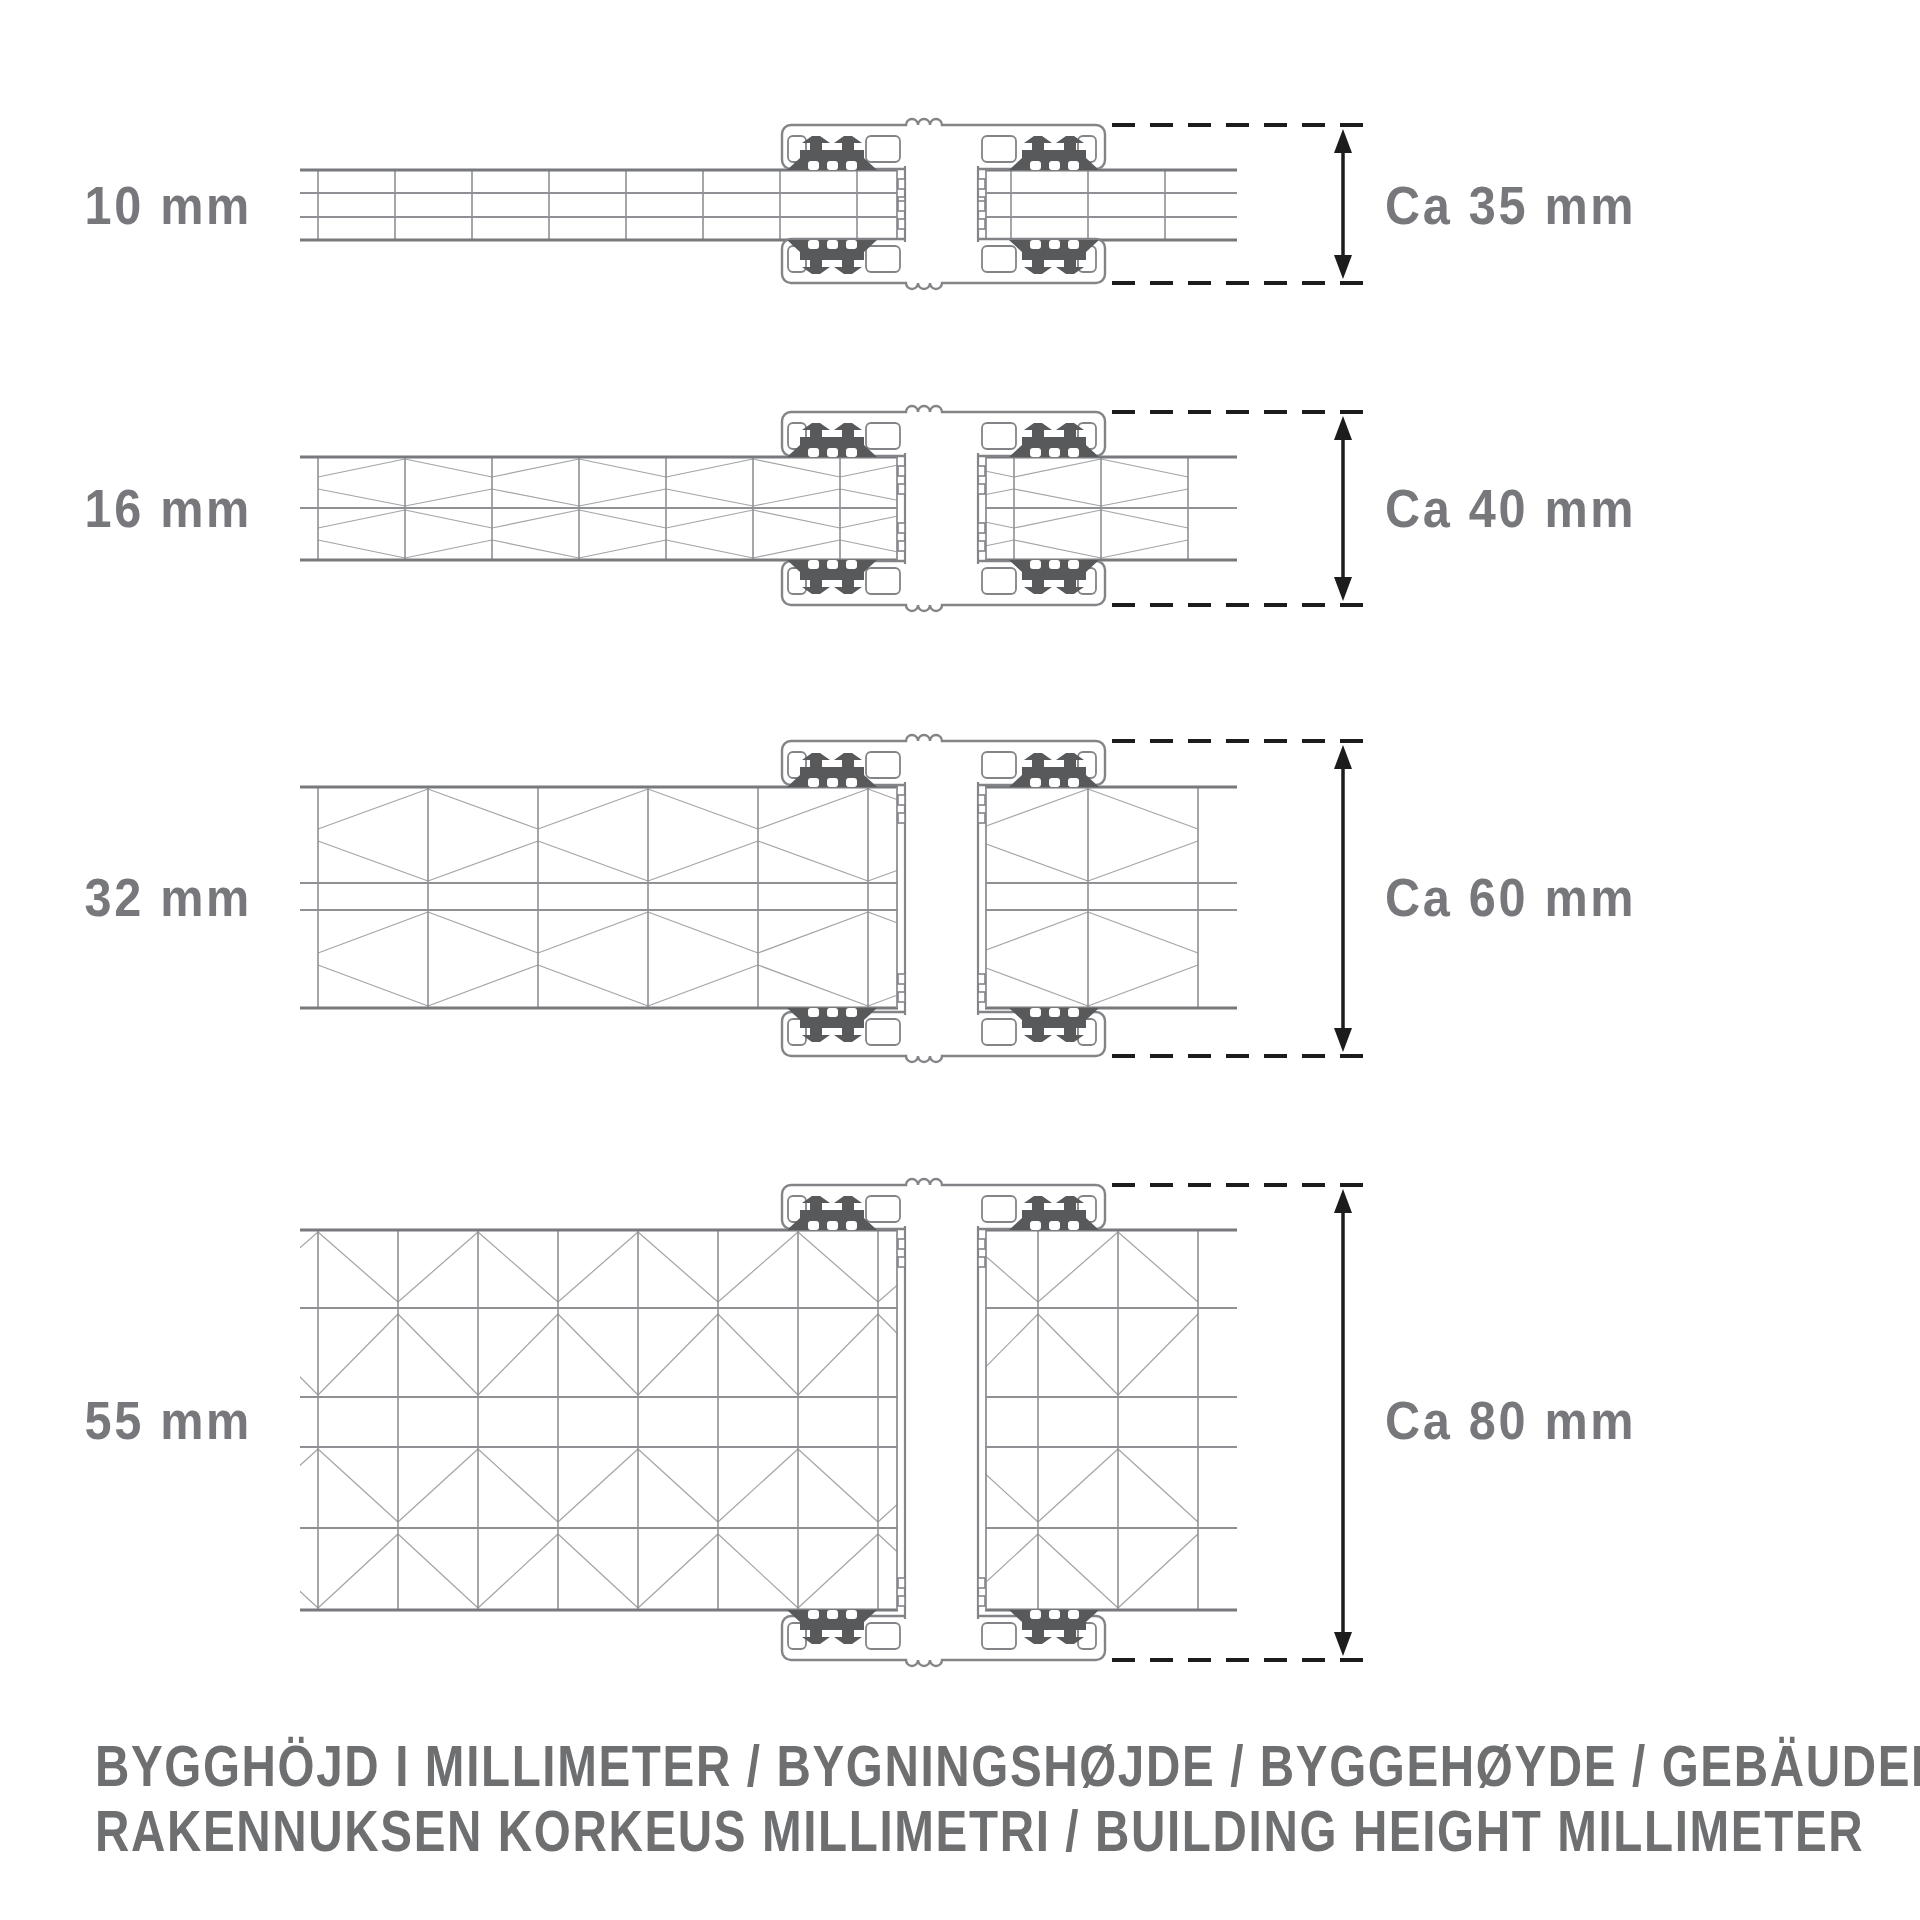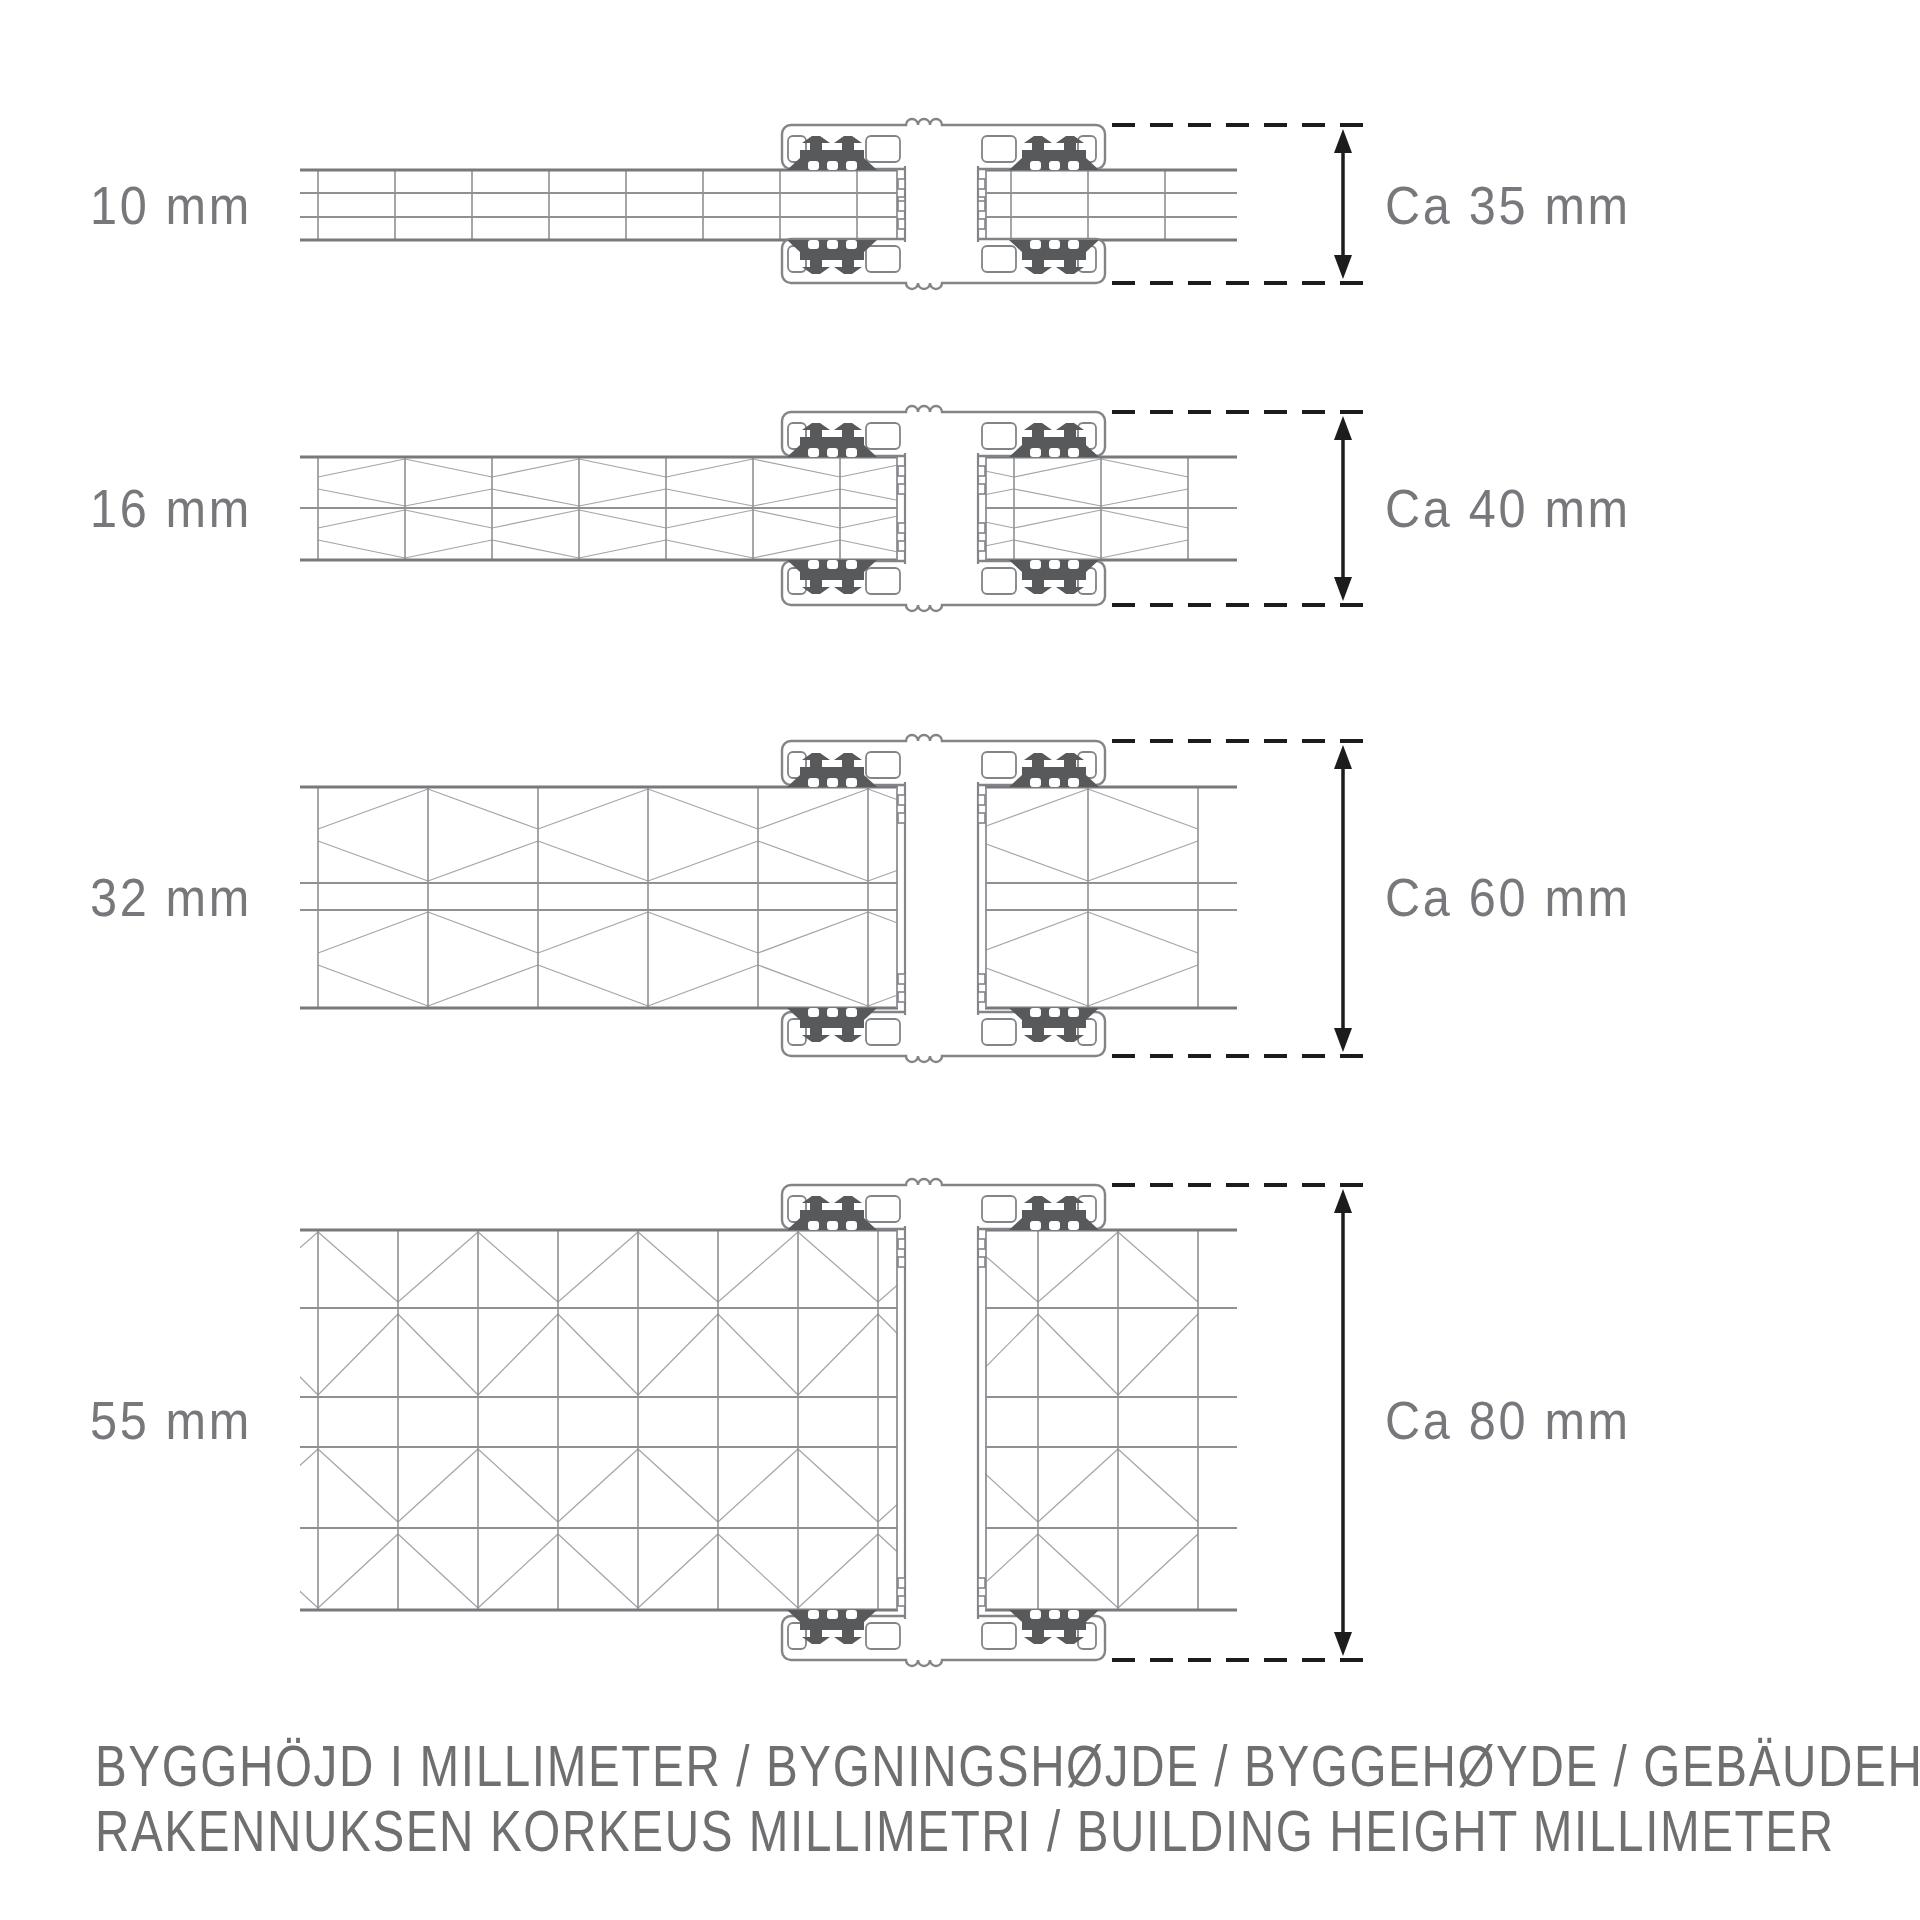--- a/index.html
+++ b/index.html
@@ -1,18 +1,18 @@
 <!DOCTYPE html>
 <html><head>
 <meta charset="utf-8">
 <style>
   html,body{margin:0;padding:0;background:#ffffff;}
   body{width:1920px;height:1920px;position:relative;overflow:hidden;
        font-family:"Liberation Sans", sans-serif;}
-  #stage{position:absolute;left:0;top:0;width:1914px;height:1920px;}
+  #stage{position:absolute;left:0;top:0;width:1914px;height:1920px;font-weight:bold;}
   svg{position:absolute;left:0;top:0;}
   .side-label{position:absolute;height:64px;line-height:64px;font-size:54px;
       color:#77787b;letter-spacing:3px;white-space:nowrap;}
   .side-label.left{left:36px;width:216px;text-align:right;
       transform:scaleX(0.9);transform-origin:right center;}
   .side-label.right{left:1385px;width:460px;text-align:left;
       transform:scaleX(0.9);transform-origin:left center;}
   .lbl-r0{top:173px;} .lbl-r1{top:476px;} .lbl-r2{top:865px;} .lbl-r3{top:1388px;}
   .footer-line{position:absolute;left:95px;width:1800px;font-size:58px;
       line-height:66px;color:#6e6f71;letter-spacing:2px;white-space:nowrap;

